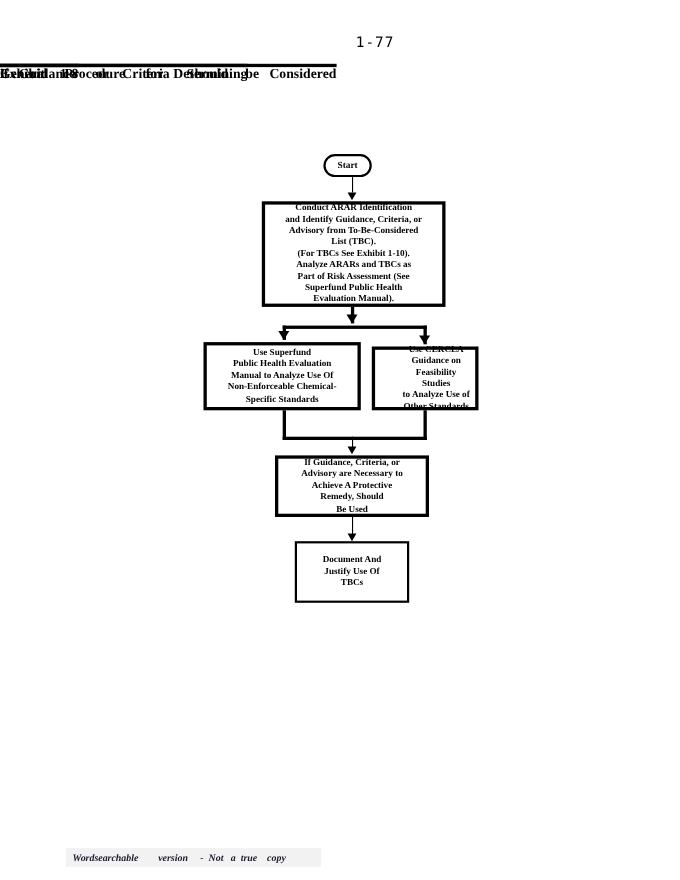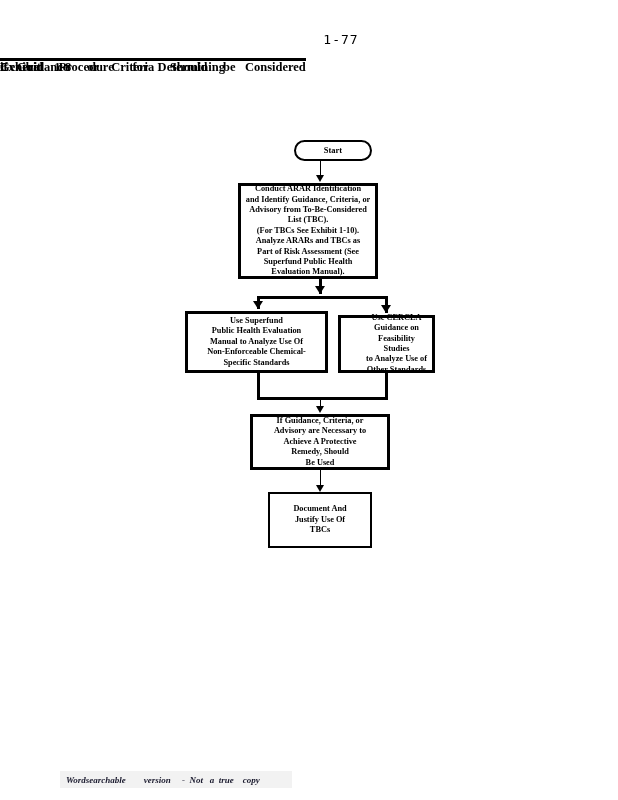--- a/index.html
+++ b/index.html
@@ -64,33 +64,33 @@
     font-size: 8.3px;
     line-height: 10.4px;
     padding: 2px 4px;
   }
   .node .txt { white-space: pre-line; display: block; width: 100%; }
 
   
   #node-start {
     left: 294px;
     top: 140px;
-    width: 78px;
+    width: 44px;
     height: 21px;
     border-width: 2px;
     border-radius: 11px;
     font-size: 8.5px;
     text-align: center;
   }
 
   
   #node-arar {
     left: 238px;
     top: 183px;
-    width: 140px;
+    width: 167px;
     height: 96px;
   }
 
   
   #node-superfund {
     left: 185px;
     top: 311px;
     width: 143px;
     height: 62px;
   }

